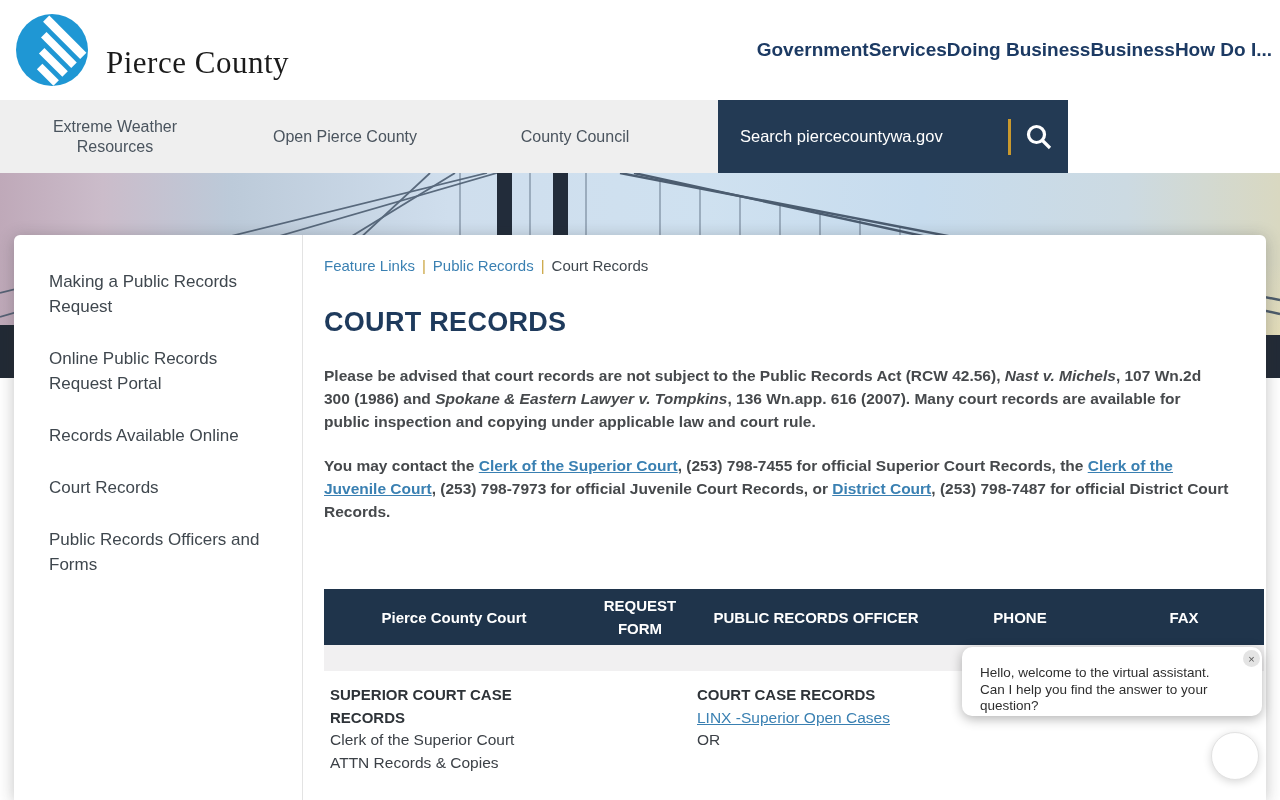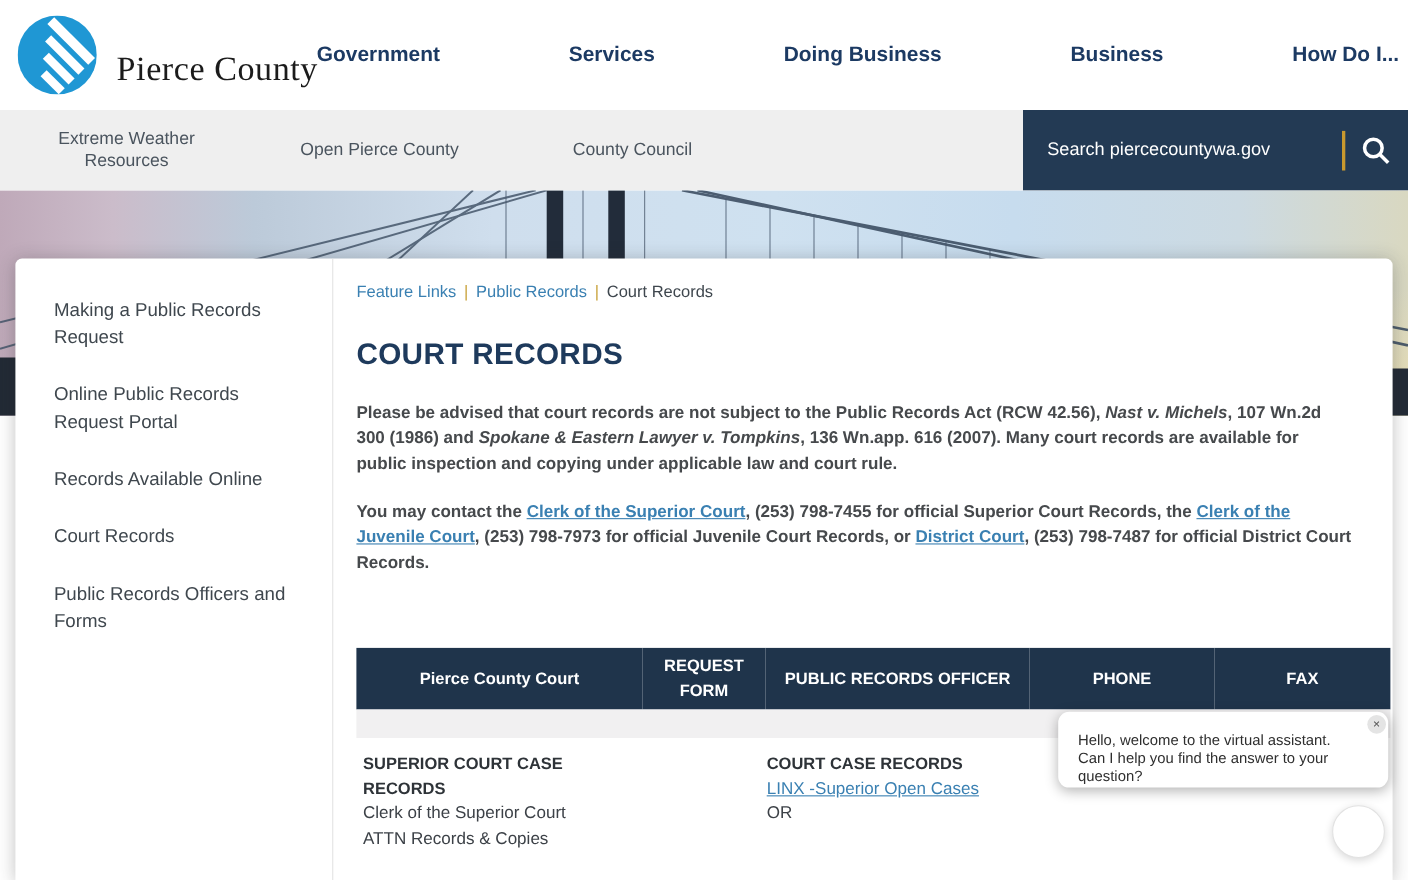--- a/index.html
+++ b/index.html
@@ -7,25 +7,25 @@
     position:relative; width:1280px; height:800px; overflow:hidden;
     font-family:"Liberation Sans", sans-serif; background:#ffffff;
   }
   a { cursor:pointer; }
 
   
   .top-header { position:absolute; top:0; left:0; width:1280px; height:100px; background:#fff; display:flex; align-items:center; z-index:4; }
   .brand { display:flex; align-items:center; gap:18px; padding-left:16px; width:288px; box-sizing:border-box; }
   .logo svg { width:72px; height:72px; display:block; }
   .brand-text { font-family:"Liberation Serif", serif; font-size:31px; color:#1b1b1b; letter-spacing:.5px; white-space:nowrap;margin-top:26px; }
-  .main-nav { flex:1; display:flex; justify-content:space-between; align-items:center; padding-right:8px; }
+  .main-nav { flex:1; display:flex; justify-content:flex-end; align-items:center; padding-right:8px; }
   .main-nav a { font-size:19px; font-weight:700; color:#1c3a63; text-decoration:none; }
 
   
-  .sub-bar { position:absolute; top:100px; left:0; width:1280px; height:73px; background:#efefef; z-index:4; }
+  .sub-bar { position:absolute; top:100px; left:0; width:1068px; height:73px; background:#efefef; z-index:4; }
   .sub-links { position:absolute; left:0; top:0; width:690px; height:73px; display:flex; }
   .sub-links a { flex:1; display:flex; align-items:center; justify-content:center; text-align:center; color:#4a545e; font-size:16px; line-height:20px; text-decoration:none; }
   .sub-links a span.narrow { display:inline-block; max-width:150px; }
 
   .search-block { position:absolute; right:0; top:0; width:350px; height:73px; background:#233a54; display:flex; align-items:center; padding:0 16px 0 20px; box-sizing:border-box; }
   .search-input { flex:1; background:transparent; border:0; outline:none; color:#fff; font-size:16.5px; font-family:"Liberation Sans", sans-serif; }
   .search-input::placeholder { color:#ffffff; opacity:1; }
   .search-divider { width:3px; height:36px; background:#c9992e; margin:0 14px 0 8px; flex:none; }
   .search-icon { flex:none; background:none; border:0; padding:0; cursor:pointer; }
   .search-icon svg { width:27px; height:27px; display:block; }

